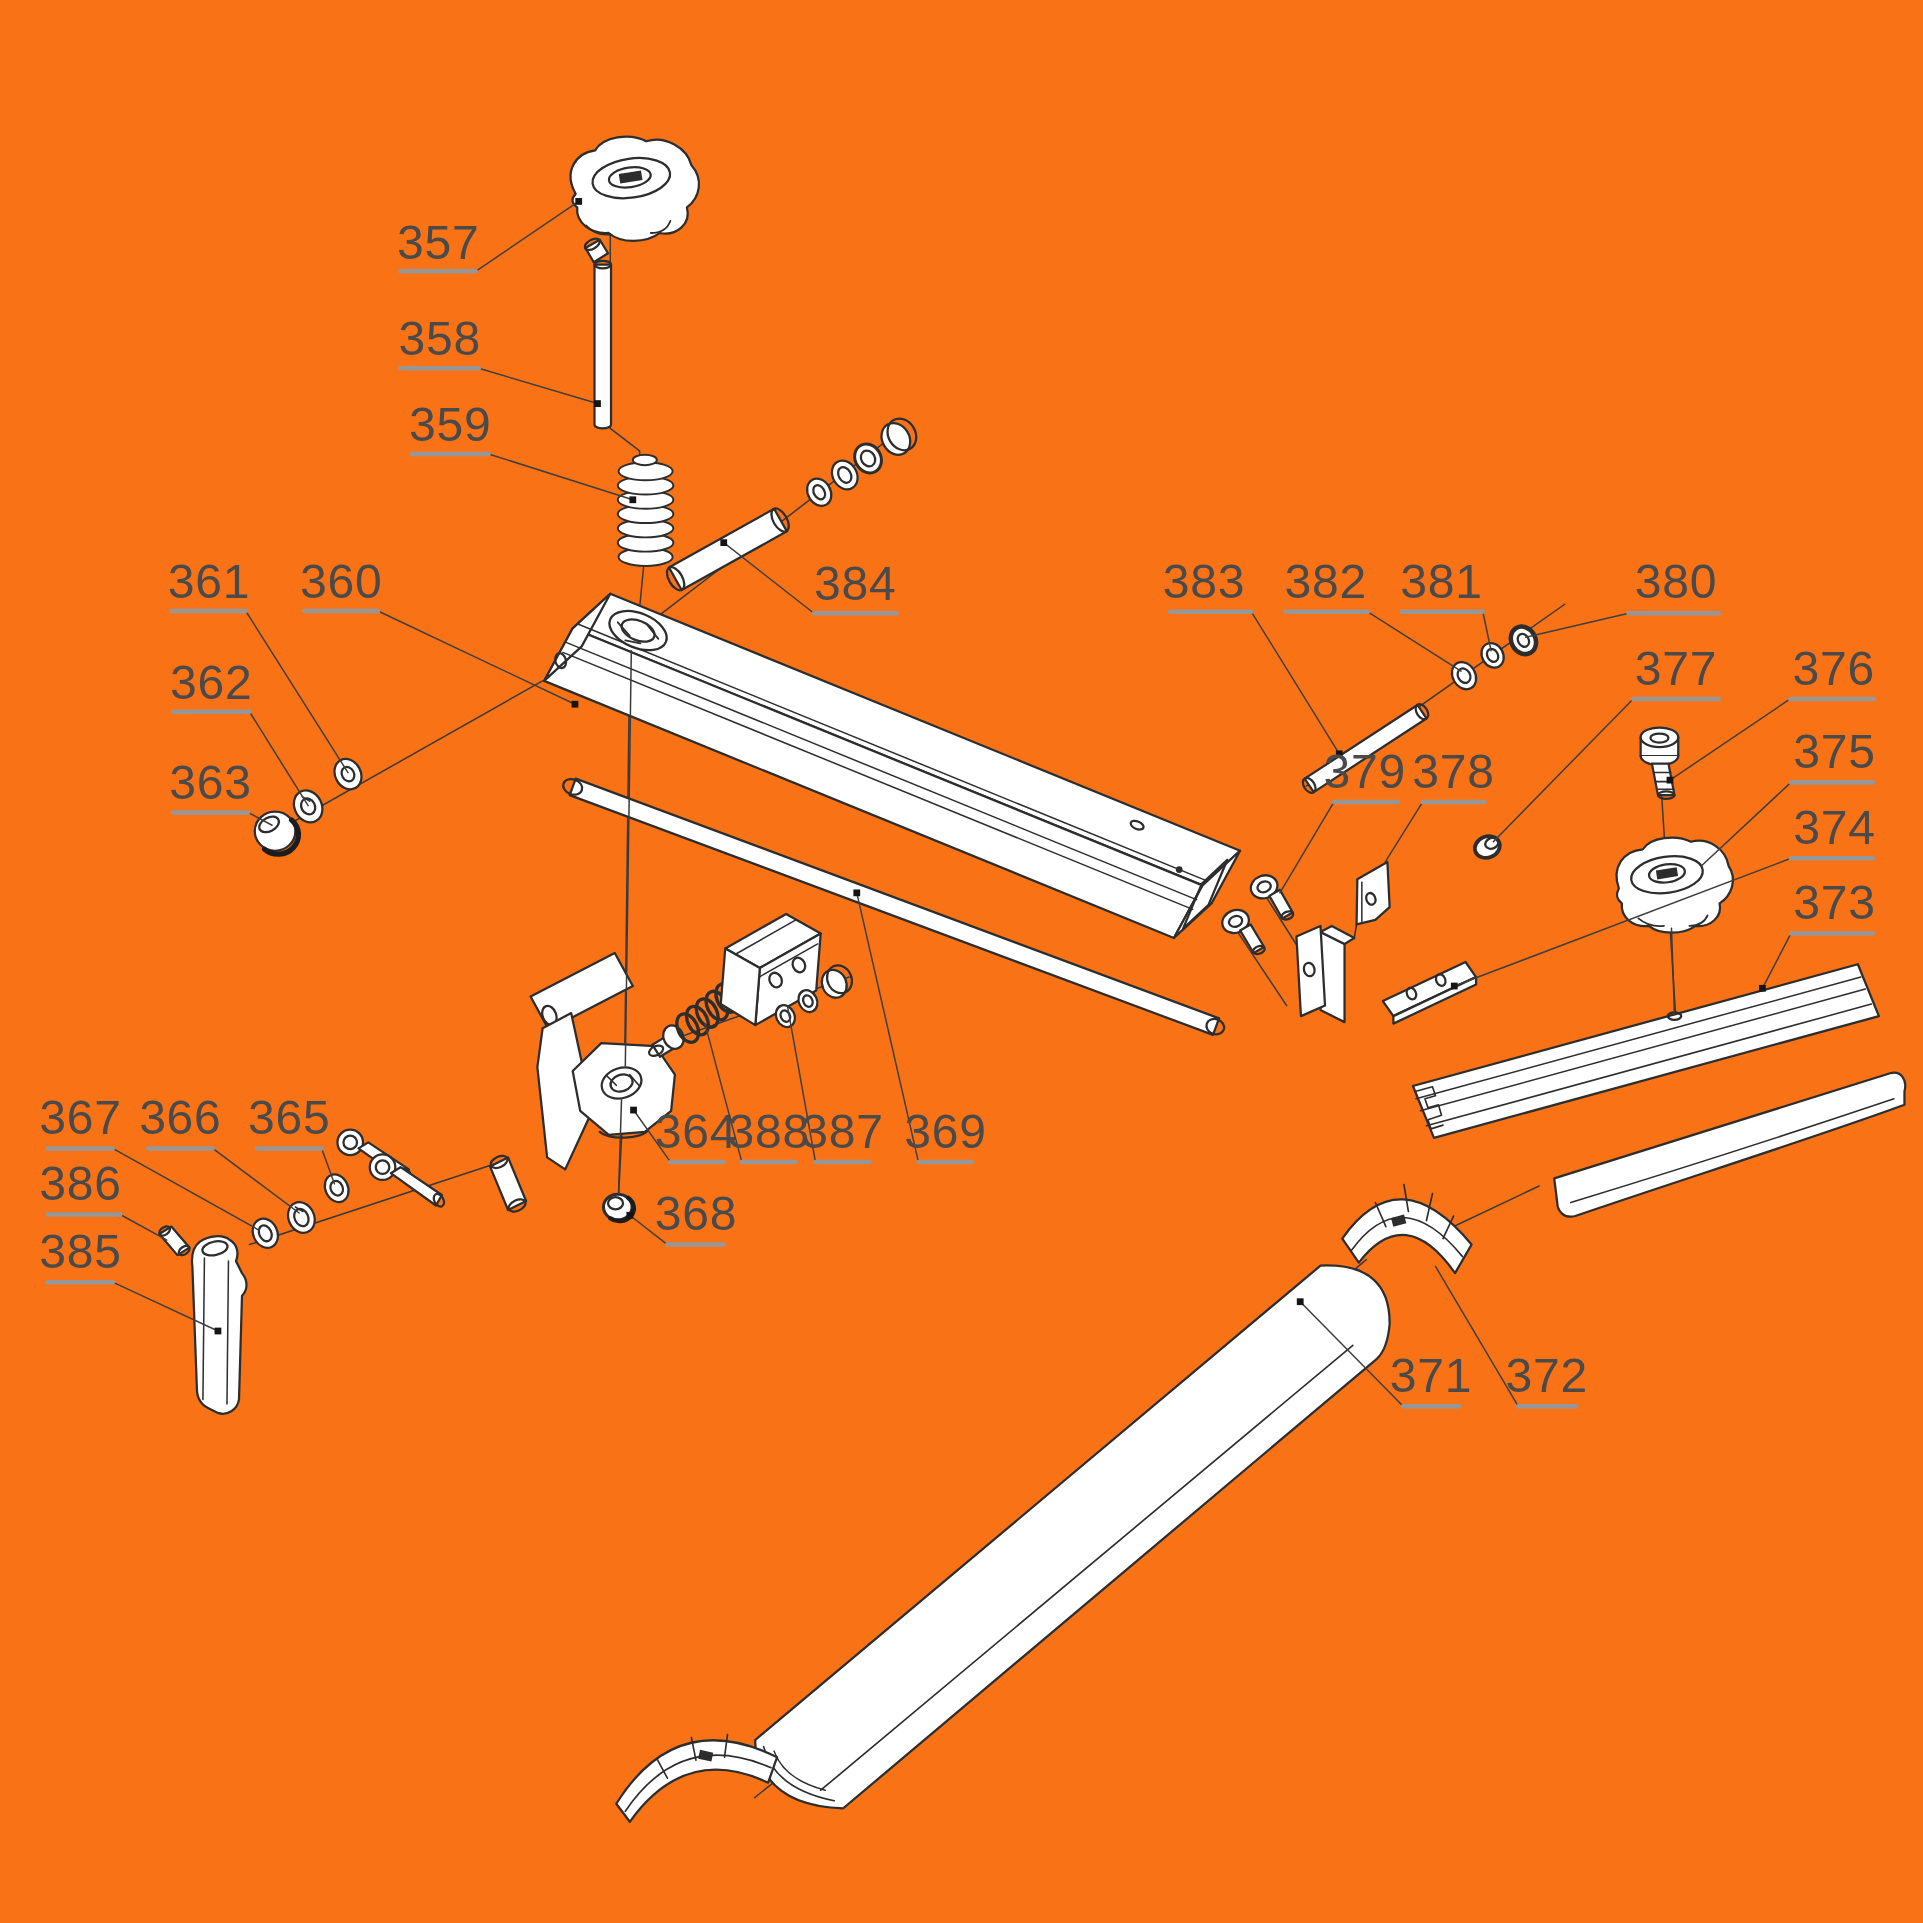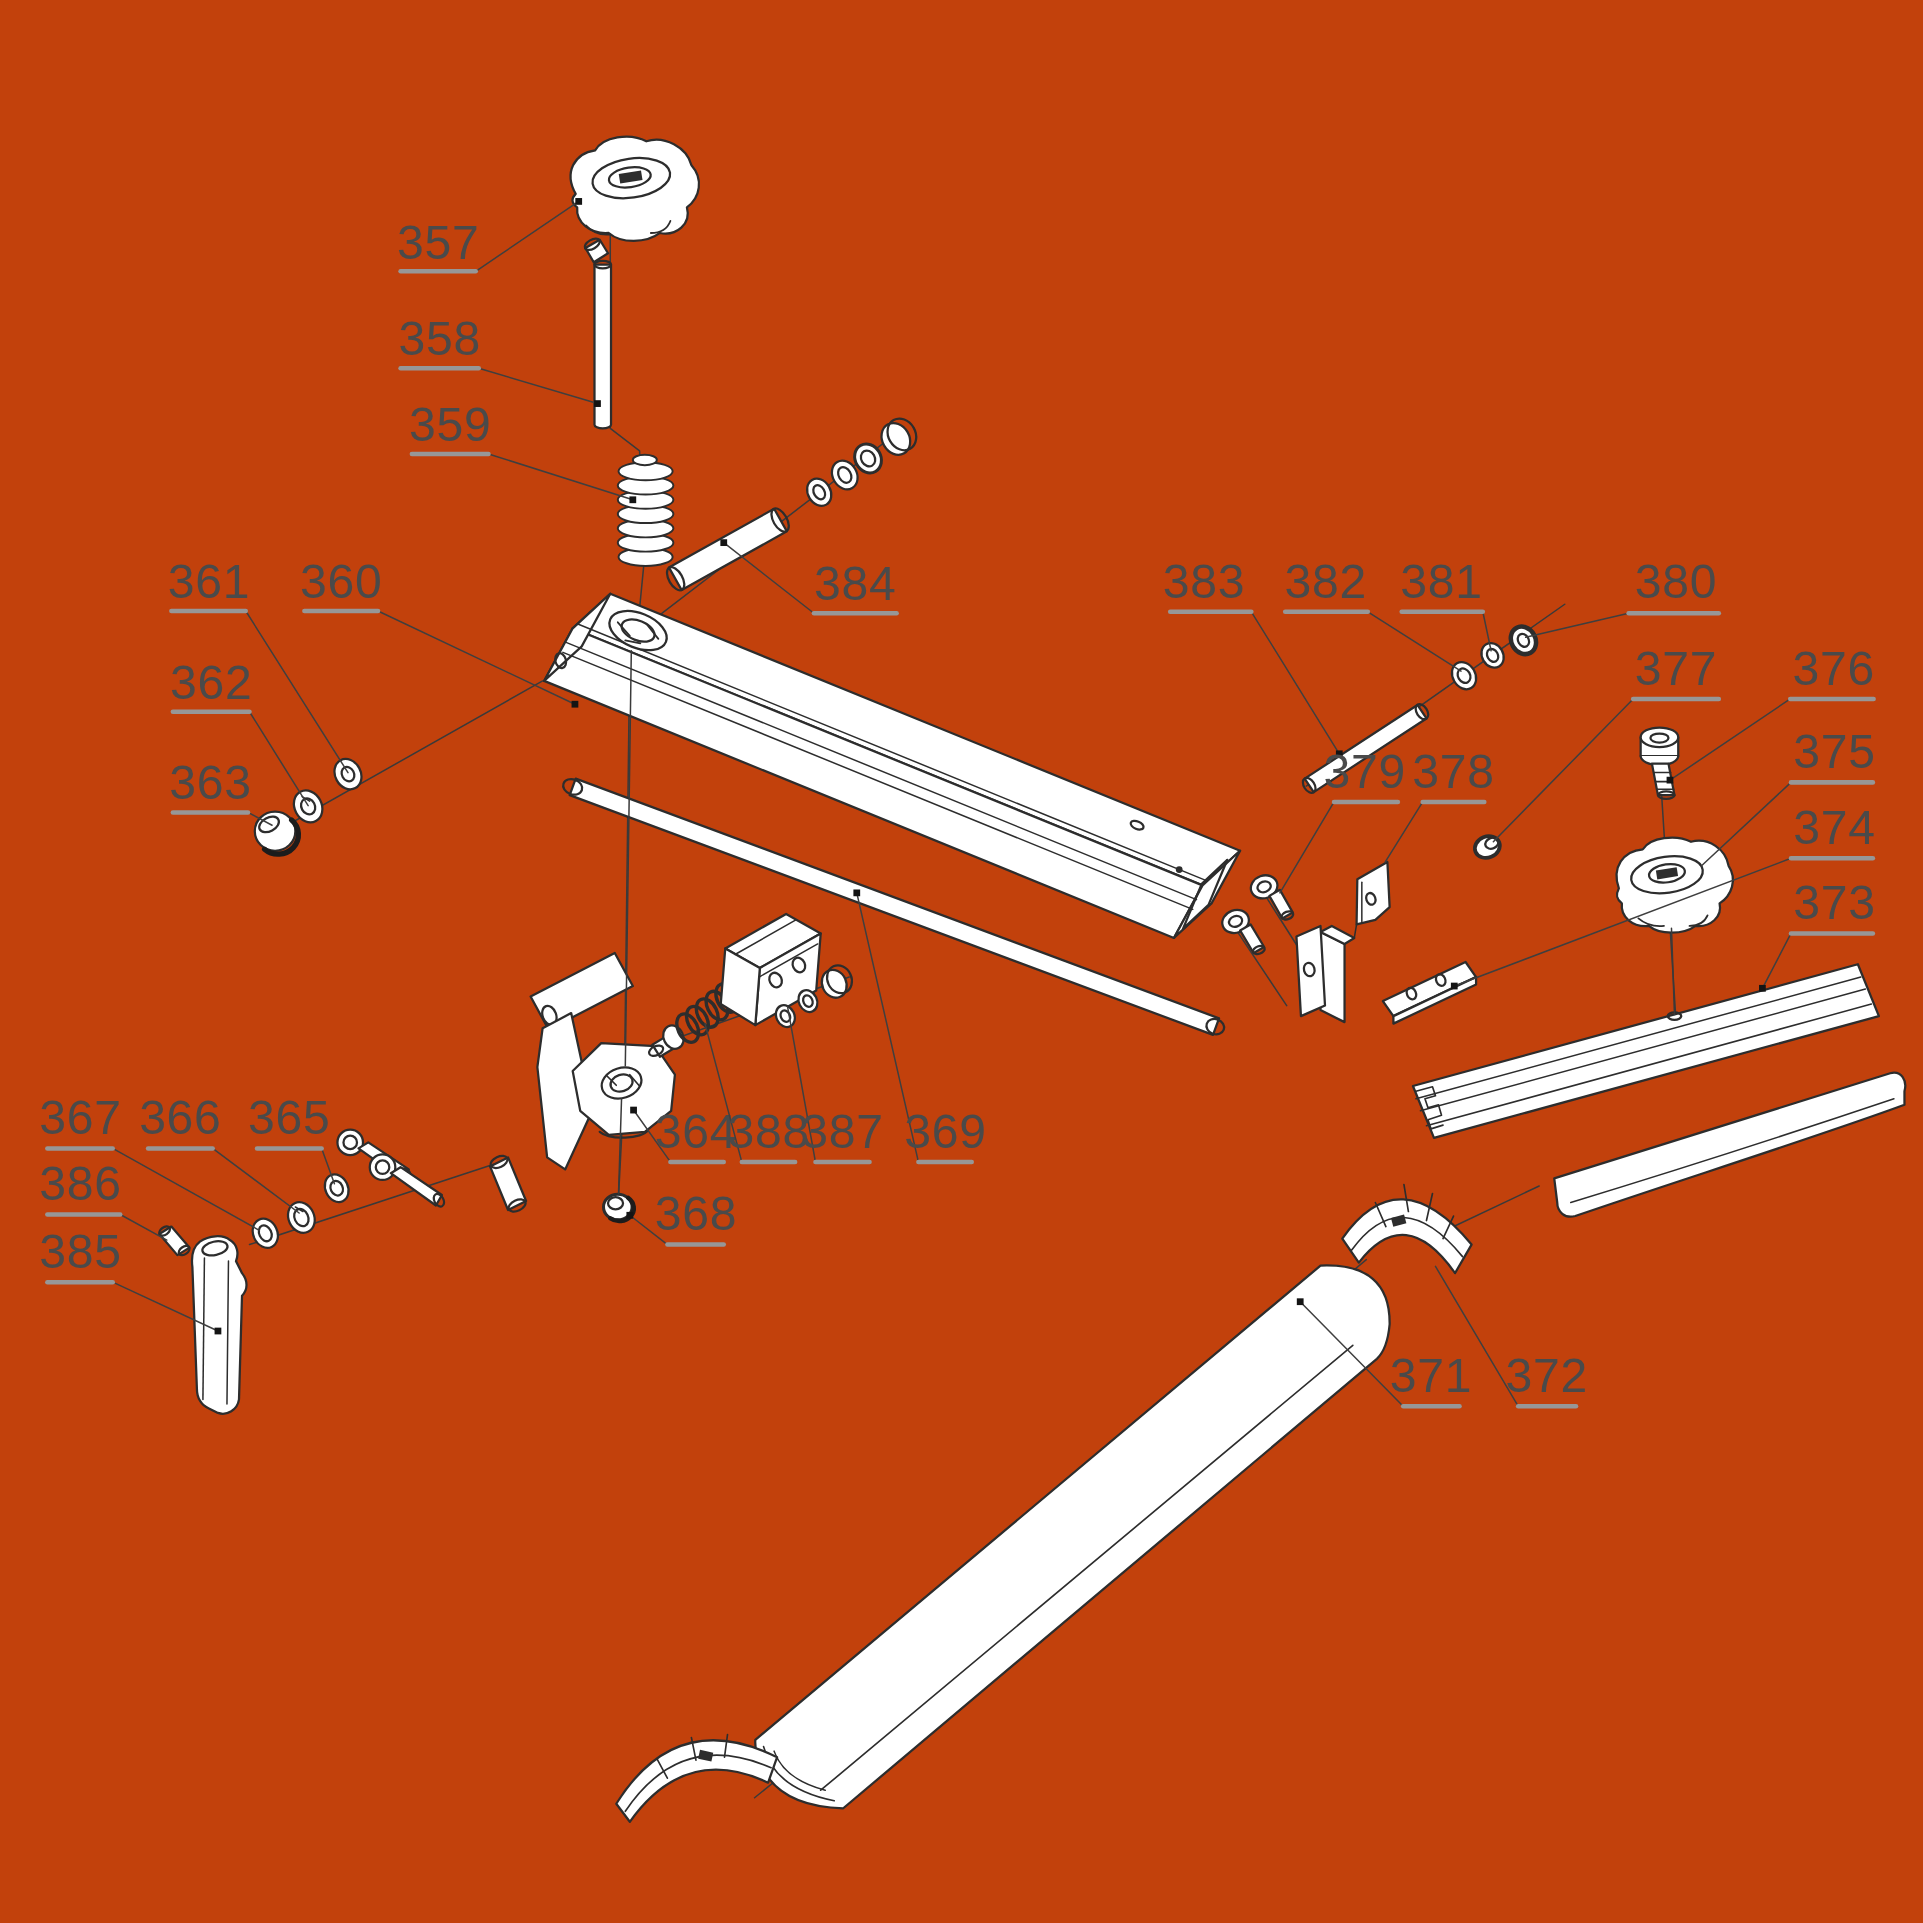--- a/index.html
+++ b/index.html
@@ -1,16 +1,16 @@
 <!DOCTYPE html>
 <html style="font-size:12px"><head>
 <meta charset="utf-8">
 <style>
   html,body{margin:0;padding:0;background:#ffffff;}
-  .page{width:1924px;height:1924px;background:#c2410c;position:relative;overflow:hidden;}
+  .page{width:1924px;height:1924px;background:#f97316;position:relative;overflow:hidden;}
   svg{display:block;}
   text.part-num{font-family:"Liberation Sans",sans-serif;letter-spacing:1px;}
 </style>
 </head>
 <body>
 
 <div class="page">
 <svg id="diagram-svg" width="1924" height="1924" viewBox="0 0 2560 2560" fill="none" stroke="#2d2d2d" stroke-width="3" stroke-linecap="round" stroke-linejoin="round">
 
   <g id="axes-under" stroke="#3a3a3a" stroke-width="2">

